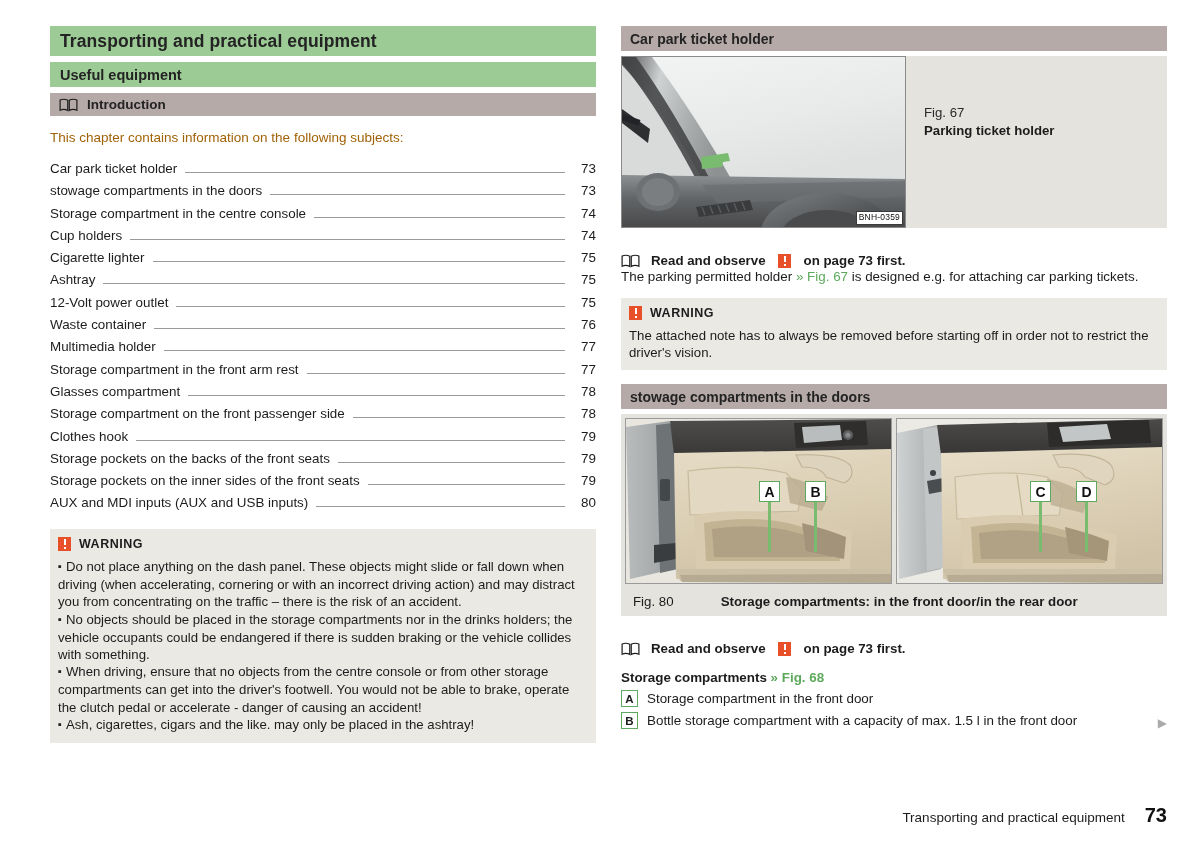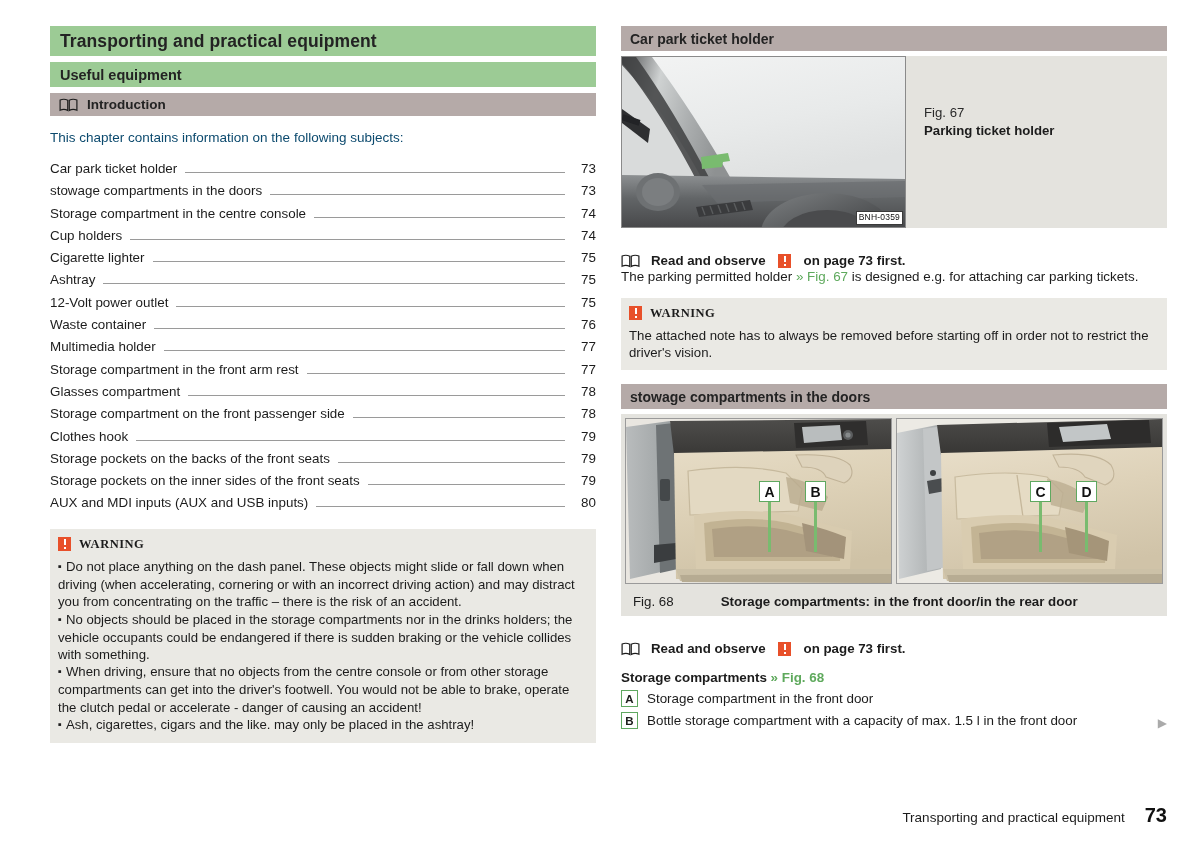--- a/index.html
+++ b/index.html
@@ -74,21 +74,21 @@
     content: "";
     position: absolute; left: 5.5px; top: 10px;
     width: 2px; height: 2px; background: #fff;
   }
   .warn-icon.inline { vertical-align: -2px; margin: 0 1.5px; }
 
   
   .intro-line {
     margin-top: 14px;
     font-size: 13.5px;
-    color: #0c4a6e;
+    color: #a16207;
   }
 
   
   .toc { margin-top: 13px; }
   .toc-row {
     display: flex; align-items: baseline;
     font-size: 13.4px;
     line-height: 22.3px;
     color: #1c1c1c;
     white-space: nowrap;
@@ -108,21 +108,20 @@
     padding: 7px 10px 9px 8px;
     font-size: 13.2px;
     line-height: 17.2px;
     color: #1c1c1c;
   }
   .warnbox .wtitle {
     display: flex; align-items: center; gap: 8px;
     font-size: 12.5px; font-weight: bold;
     letter-spacing: .5px;
     margin-bottom: 5px;
-    font-family: Liberation Serif, serif;
   }
   .warnbox p { margin: 0; }
   .warnbox .bullet { display: block; text-indent: 0; }
   .warnbox .bullet::before {
     content: "\25AA";
     font-size: 11px;
     margin-right: 4px;
     position: relative; top: -1px;
   }
 
@@ -568,21 +567,21 @@
         <div class="callout" style="left:133px; top:62px;">C</div>
         <div class="leader" style="left:142px; top:83px; height:50px;"></div>
         <div class="callout" style="left:179px; top:62px;">D</div>
         <div class="leader" style="left:188px; top:83px; height:50px;"></div>
         <div class="code">BNH-0360</div>
       </div>
 
     </div>
 
     <div class="figcaption-below">
-      <span class="fignum">Fig. 68</span>&nbsp;&nbsp;
+      <span class="fignum">Fig. 80</span>&nbsp;&nbsp;
       <span class="figtitle">Storage compartments: in the front door/in the rear door</span>
     </div>
 
     <div class="readobs">
       <span class="book-icon">
         <svg viewBox="0 0 20 15" width="19" height="14">
           <path d="M1 2.2 C3.6 1.1 6.6 1.1 9.2 2.4 L9.2 13.3 C6.6 12 3.6 12 1 13.1 Z" fill="none" stroke="#1c1c1c" stroke-width="1.3"></path>
           <path d="M19 2.2 C16.4 1.1 13.4 1.1 10.8 2.4 L10.8 13.3 C13.4 12 16.4 12 19 13.1 Z" fill="none" stroke="#1c1c1c" stroke-width="1.3"></path>
         </svg>
       </span>

